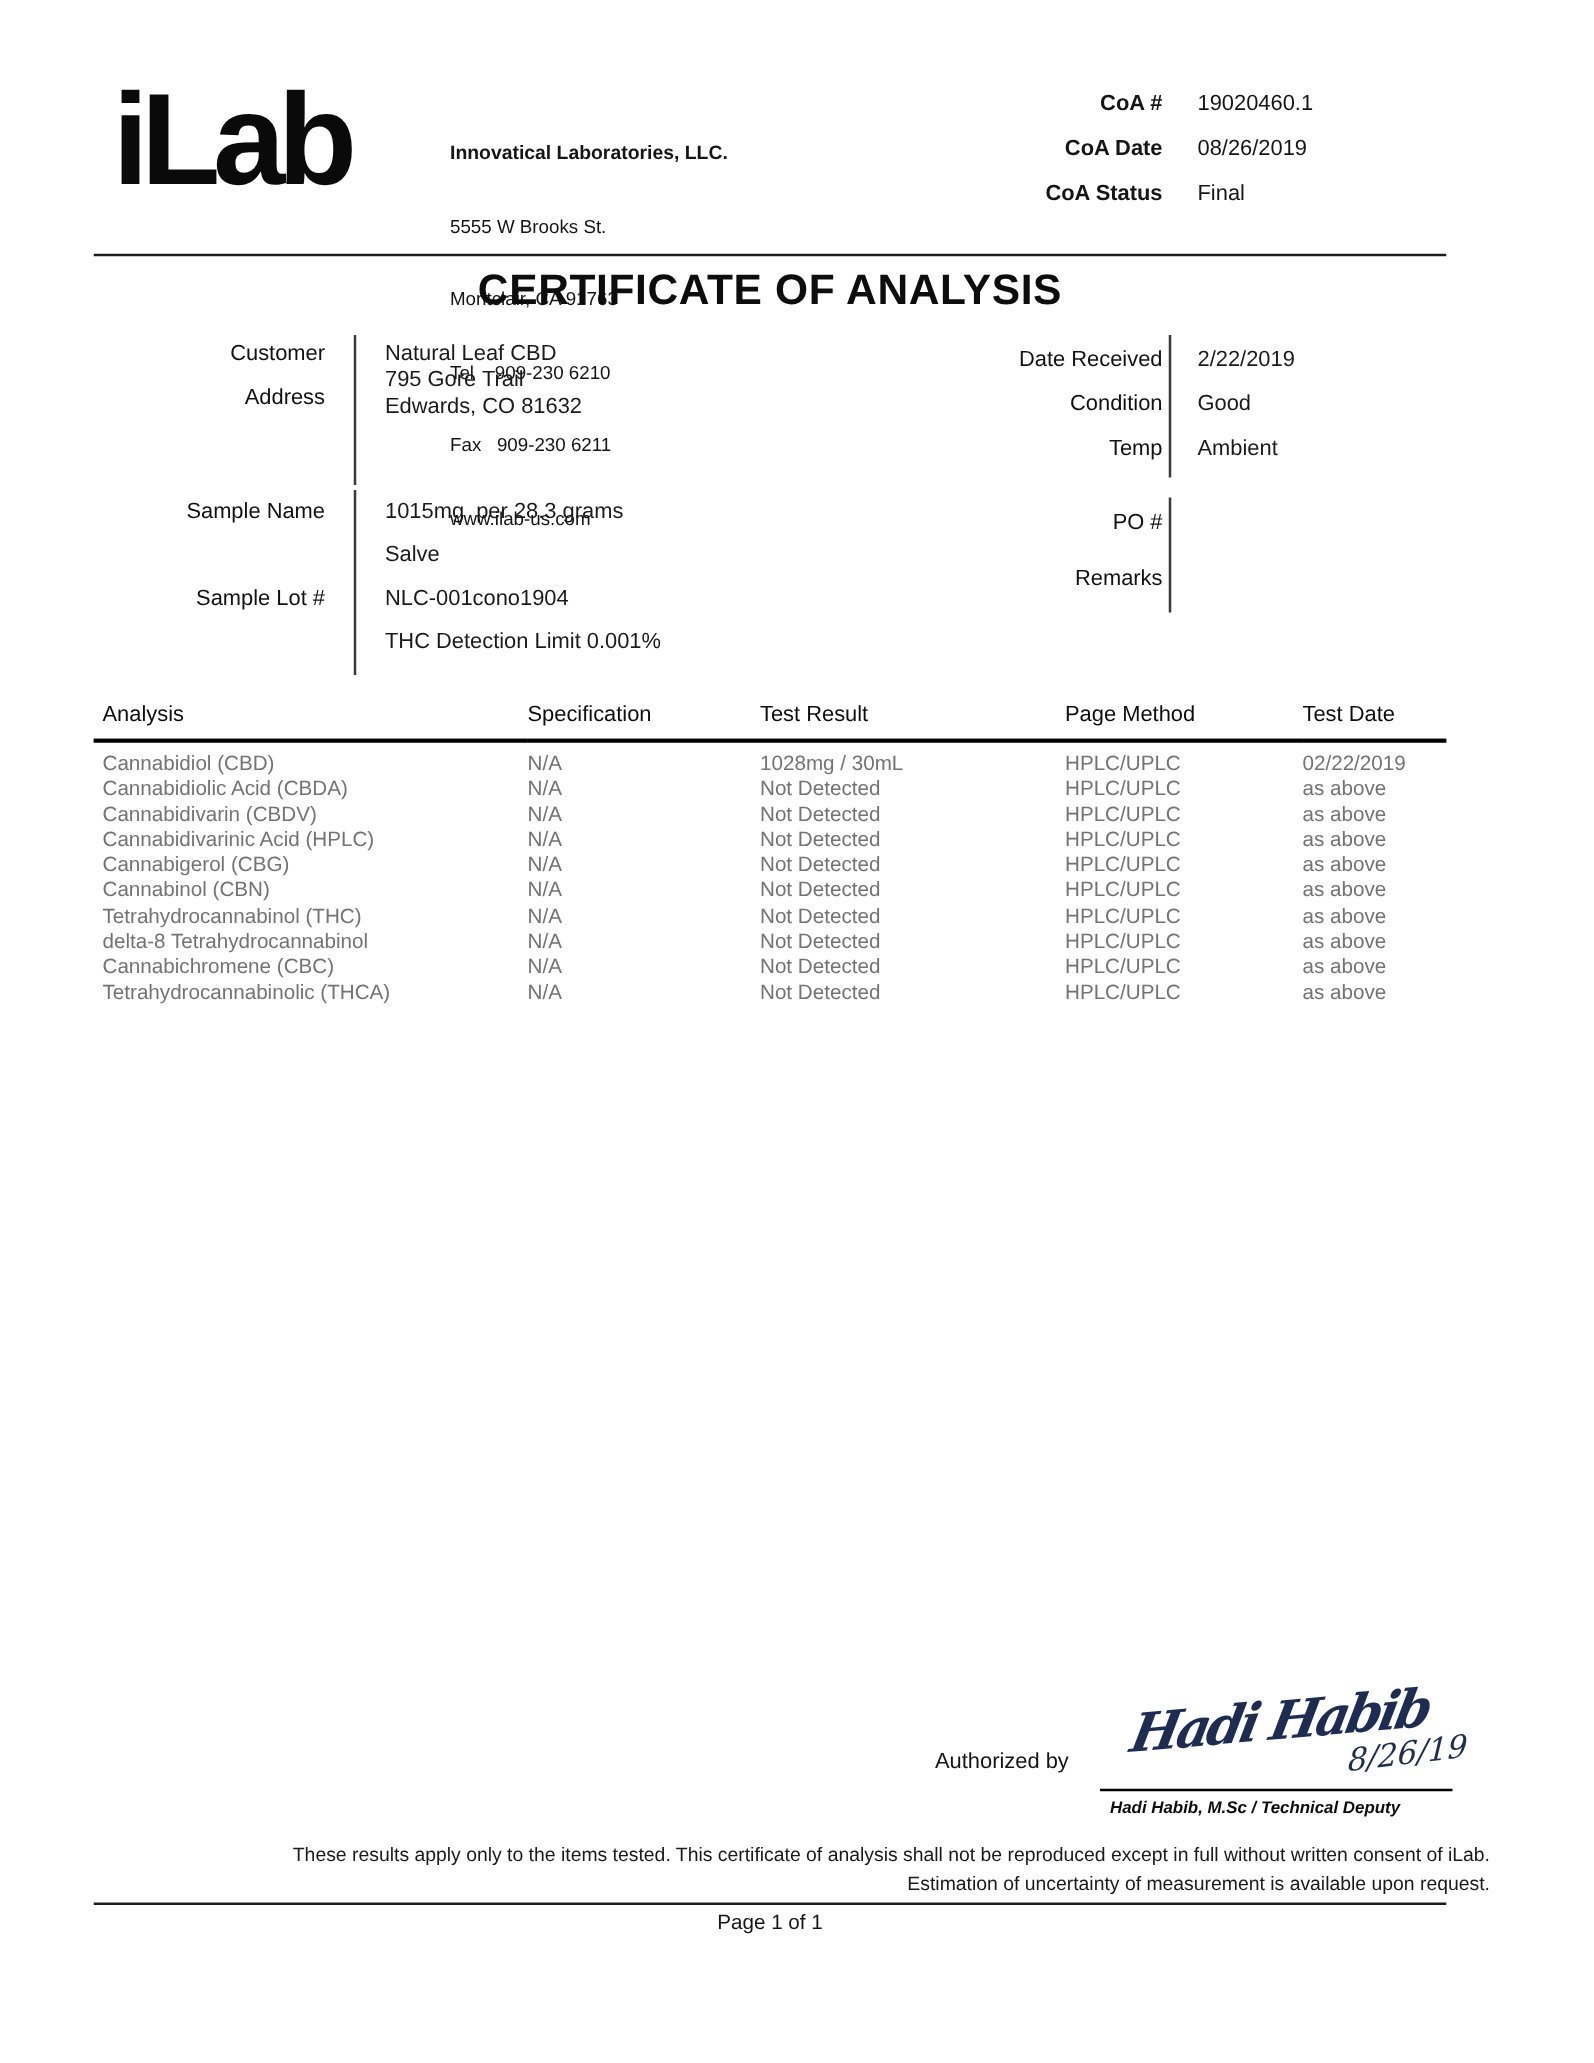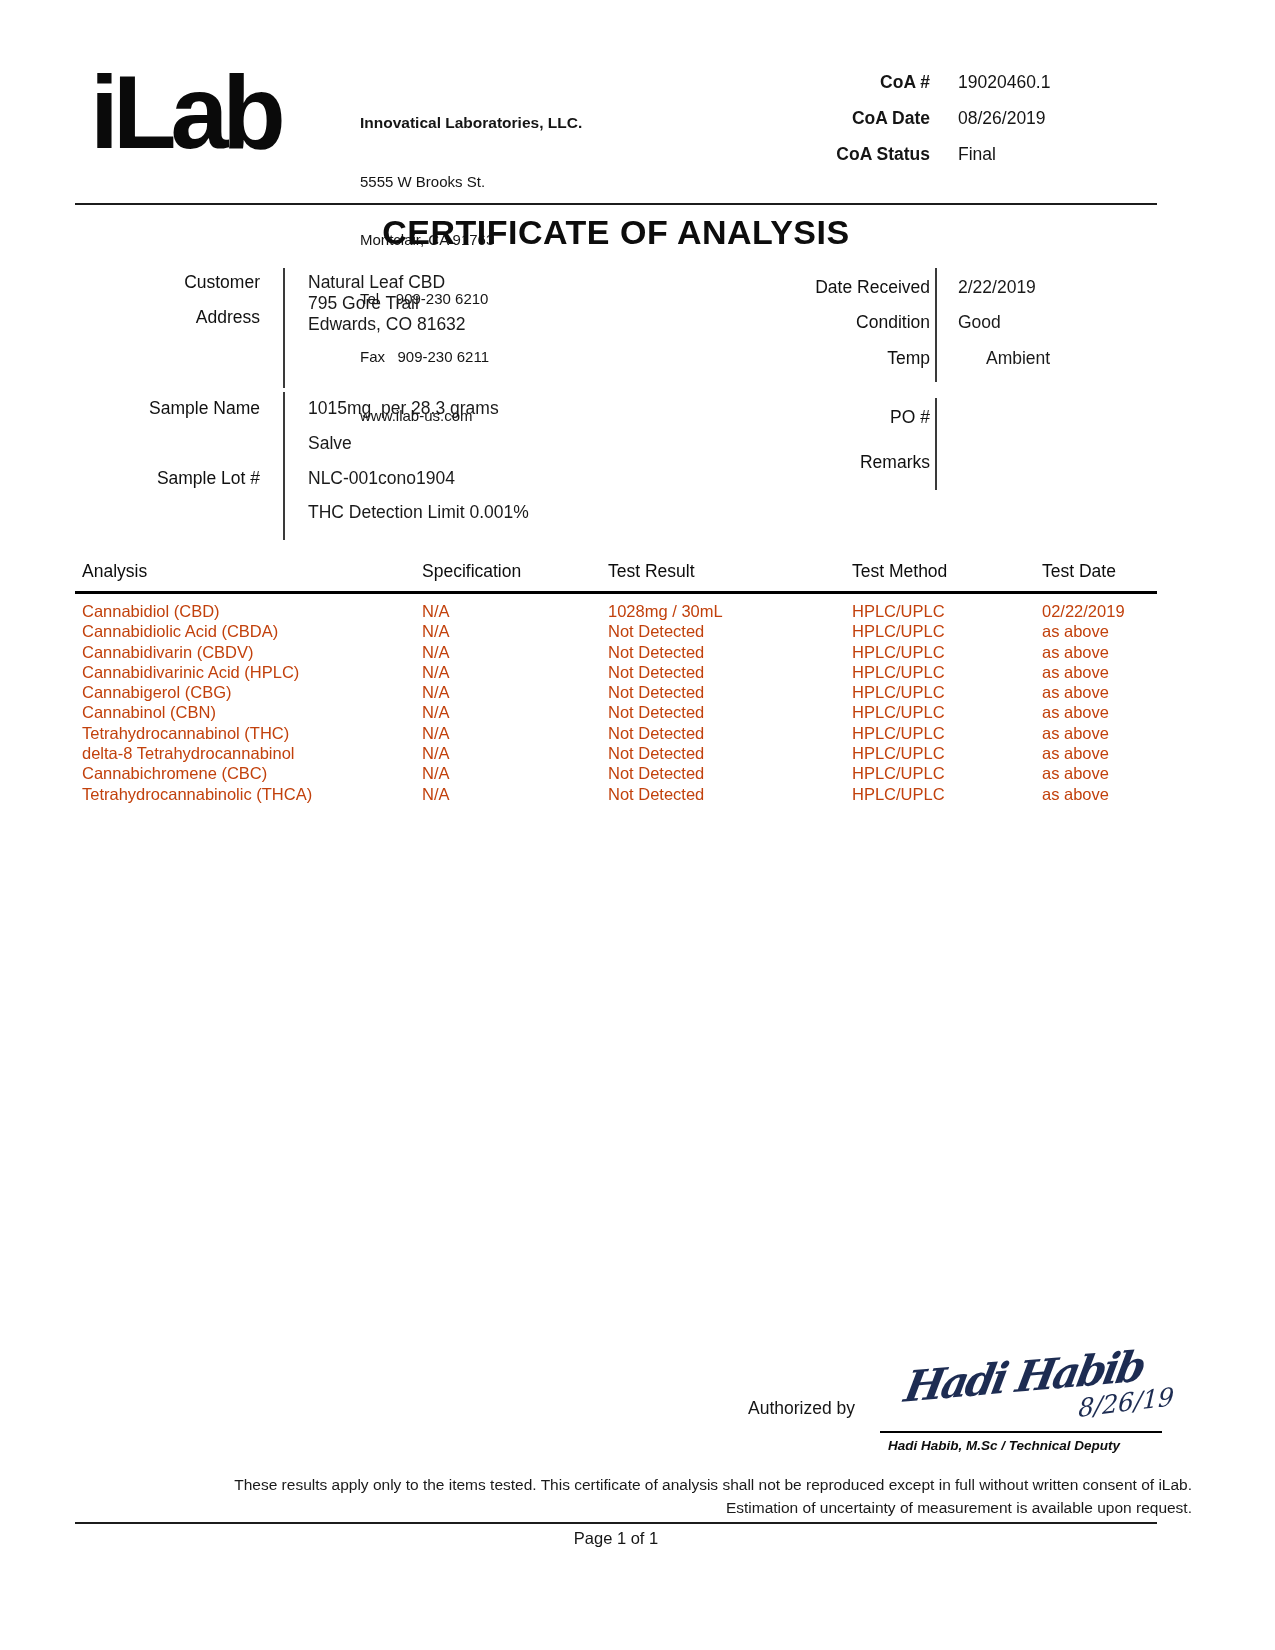--- a/index.html
+++ b/index.html
@@ -39,21 +39,21 @@
   
   .blabel { width:200px; text-align:right; font-weight:normal; font-size:17.5px; color:#111; }
   .bval { font-size:17.5px; color:#1a1a1a; white-space:pre-wrap; }
   .vline { width:2px; background:#3a3a3a; }
 
   
   .analysis-table-wrap { left:75px; top:561px; width:1082px; }
   table { width:100%; border-collapse:collapse; table-layout:fixed; }
   th { text-align:left; font-weight:normal; font-size:17.5px; padding:0 0 9px 0; border-bottom:3px solid #000; color:#0d0d0d; }
   th.c1, td.c1 { padding-left:7px; }
-  td { font-size:16.5px; line-height:20.3px; padding:0; color:#c2410c; vertical-align:top; }
+  td { font-size:16.5px; line-height:20.3px; padding:0; color:#737373; vertical-align:top; }
   tbody tr:first-child td { padding-top:7px; }
 
   
   .auth-label { left:748px; top:1398px; font-size:17.5px; }
   .sig-name {
     left:905px; top:1352px;
     font-family:"DejaVu Serif", serif; font-style:italic; font-weight:bold;
     font-size:42px; letter-spacing:-3px; color:#1d2c52;
     transform:rotate(-5deg) skewX(-16deg);
     white-space:nowrap;
@@ -115,21 +115,21 @@
   <div class="abs bval" style="left:308px; top:272px;">Natural Leaf CBD</div>
   <div class="abs bval" style="left:308px; top:293px;">795 Gore Trail</div>
   <div class="abs bval" style="left:308px; top:314px;">Edwards, CO 81632</div>
 
   <div class="abs blabel" style="left:730px; top:277px;">Date Received</div>
   <div class="abs blabel" style="left:730px; top:312px;">Condition</div>
   <div class="abs blabel" style="left:730px; top:348px;">Temp</div>
   <div class="abs vline" style="left:935px; top:268px; height:114px;"></div>
   <div class="abs bval" style="left:958px; top:277px;">2/22/2019</div>
   <div class="abs bval" style="left:958px; top:312px;">Good</div>
-  <div class="abs bval" style="left:958px; top:348px;margin-left:28px;">Ambient</div>
+  <div class="abs bval" style="left:958px; top:348px;">Ambient</div>
 
   <div class="abs blabel" style="left:60px; top:398px;">Sample Name</div>
   <div class="abs blabel" style="left:60px; top:468px;">Sample Lot #</div>
   <div class="abs vline" style="left:283px; top:392px; height:148px;"></div>
   <div class="abs bval" style="left:308px; top:398px;">1015mg  per 28.3 grams</div>
   <div class="abs bval" style="left:308px; top:433px;">Salve</div>
   <div class="abs bval" style="left:308px; top:468px;">NLC-001cono1904</div>
   <div class="abs bval" style="left:308px; top:502px;">THC Detection Limit 0.001%</div>
 
   <div class="abs blabel" style="left:730px; top:407px;">PO #</div>
@@ -145,21 +145,21 @@
           <col style="width:186px">
           <col style="width:244px">
           <col style="width:190px">
           <col style="width:115px">
       </colgroup>
       <thead>
         <tr>
           <th class="c1">Analysis</th>
           <th>Specification</th>
           <th>Test Result</th>
-          <th>Test Method</th>
+          <th>Page Method</th>
           <th>Test Date</th>
         </tr>
       </thead>
       <tbody>
 
       <tr>
           <td class="c1">Cannabidiol (CBD)</td>
           <td>N/A</td>
           <td>1028mg / 30mL</td>
           <td>HPLC/UPLC</td>

